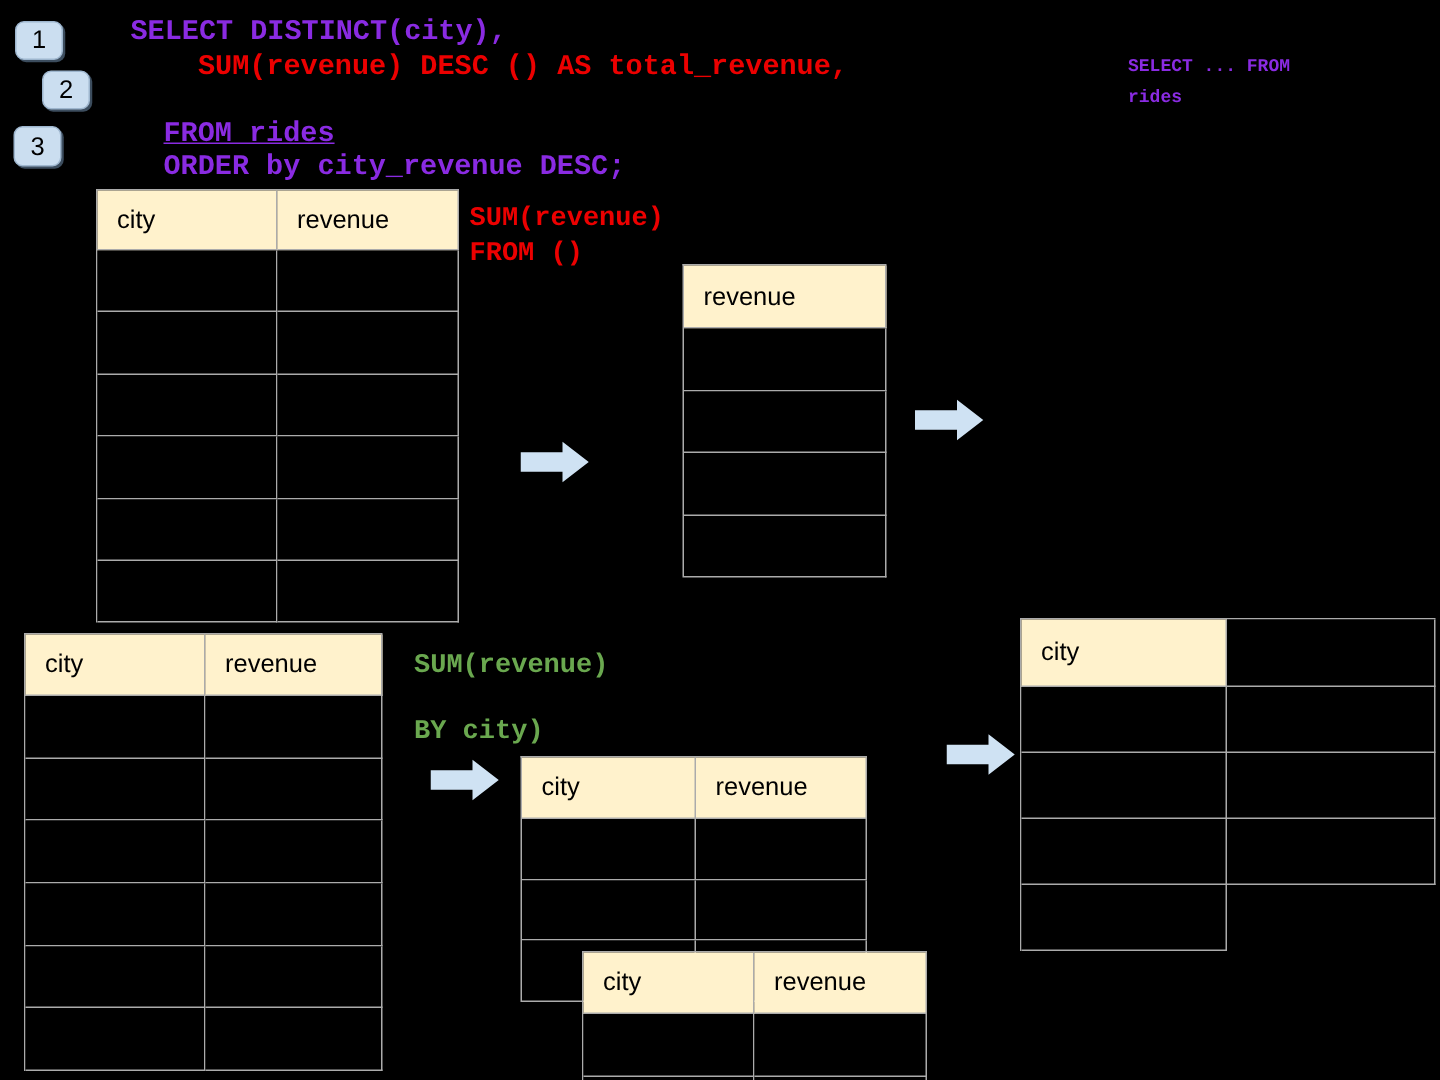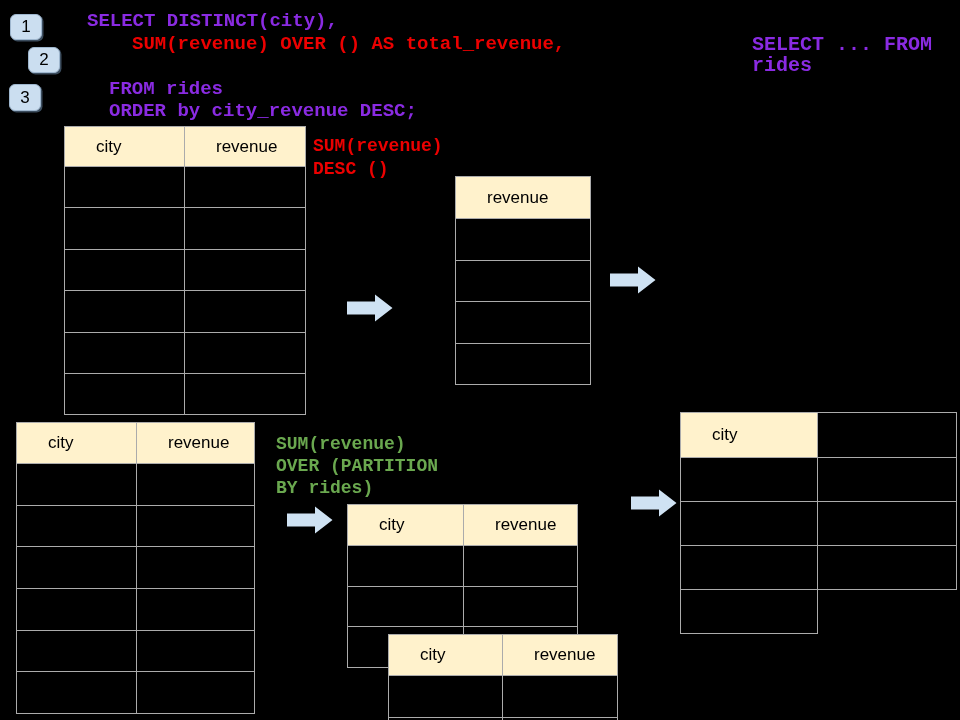--- a/index.html
+++ b/index.html
@@ -38,41 +38,41 @@
     font-weight: bold;
     white-space: pre;
   }
   .sql { font-size: 19px; line-height: 22px; }
   .purple { color: #8A2BE2; }
   .red    { color: #EC0000; }
   .green  { color: #6AA84F; }
   #sql-1 { left: 87px;  top: 10px; }
   #sql-2 { left: 132px; top: 33px; }
   #sql-3 { left: 132px; top: 55px; }
-  #sql-4 { left: 109px; top: 78px; }
+  #sql-4 { left: 109px; top: 78px; text-decoration: underline; }
   #sql-5 { left: 109px; top: 100px; text-align: center; }
 
-  #side-note { left: 752px; top: 34px; font-size: 20px; line-height: 21px; }
+  #side-note { left: 752px; top: 34px; font-size: 12px; line-height: 21px; }
   #annot-total     { left: 313px; top: 135px; font-size: 18px; line-height: 23px; }
   #annot-partition { left: 276px; top: 433px; font-size: 18px; line-height: 22px; }
 
   
   .tbl {
     position: absolute;
     display: grid;
     border-top: 1px solid #ABABAB;
     border-left: 1px solid #ABABAB;
   }
   .th {
     background: #FFF2CC;
     border-right: 1px solid #ABABAB;
     border-bottom: 1px solid #ABABAB;
     display: flex;
     align-items: center;
-    padding-left: 31px;
+    padding-left: 13px;
     font-size: 17px;
     color: #000;
     box-sizing: border-box;
   }
   .td {
     background: #000000;
     border-right: 1px solid #ABABAB;
     border-bottom: 1px solid #ABABAB;
     box-sizing: border-box;
   }
@@ -100,29 +100,29 @@
     <span>1</span>
   </div>
   <div class="badge" id="badge-2">
     <span>2</span>
   </div>
   <div class="badge" id="badge-3">
     <span>3</span>
   </div>
 
   <div class="code sql purple" id="sql-1">SELECT DISTINCT(city),</div>
-  <div class="code sql red" id="sql-2">SUM(revenue) OVER () AS total_revenue,</div>
+  <div class="code sql red" id="sql-2">SUM(revenue) DESC () AS total_revenue,</div>
   <div class="code sql purple" id="sql-4">FROM rides</div>
   <div class="code sql purple" id="sql-5">ORDER by city_revenue DESC;</div>
 
   <div class="code purple" id="side-note"><span>SELECT ... FROM</span><br><span>rides</span></div>
 
-  <div class="code red" id="annot-total"><span>SUM(revenue)</span><br><span>DESC ()</span></div>
-
-  <div class="code green" id="annot-partition"><span>SUM(revenue)</span><br><span>OVER (PARTITION</span><br><span>BY rides)</span></div>
+  <div class="code red" id="annot-total"><span>SUM(revenue)</span><br><span>FROM ()</span></div>
+
+  <div class="code green" id="annot-partition"><span>SUM(revenue)</span><br><br><span>BY city)</span></div>
 
   <svg class="arrow" id="arrow-1" width="46" height="28" viewBox="0 0 46 28">
     <polygon points="0,7.5 28,7.5 28,0.5 45.5,14 28,27.5 28,20.5 0,20.5"></polygon>
   </svg>
   <svg class="arrow" id="arrow-2" width="46" height="28" viewBox="0 0 46 28">
     <polygon points="0,7.5 28,7.5 28,0.5 45.5,14 28,27.5 28,20.5 0,20.5"></polygon>
   </svg>
   <svg class="arrow" id="arrow-3" width="46" height="28" viewBox="0 0 46 28">
     <polygon points="0,7.5 28,7.5 28,0.5 45.5,14 28,27.5 28,20.5 0,20.5"></polygon>
   </svg>

